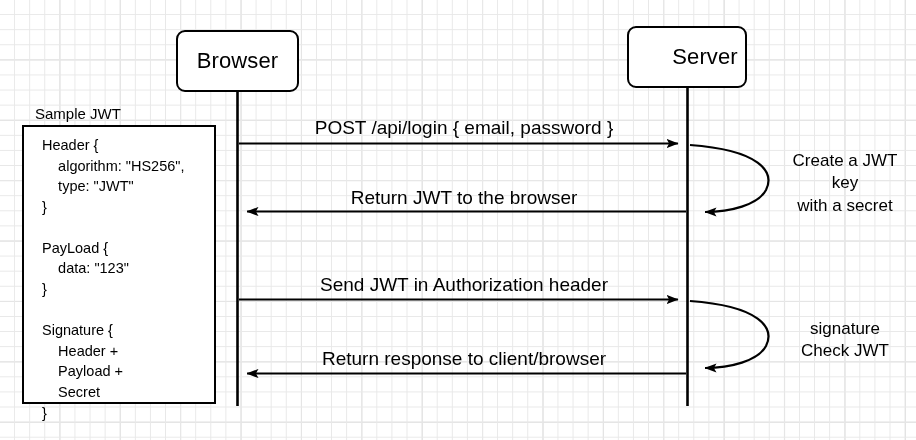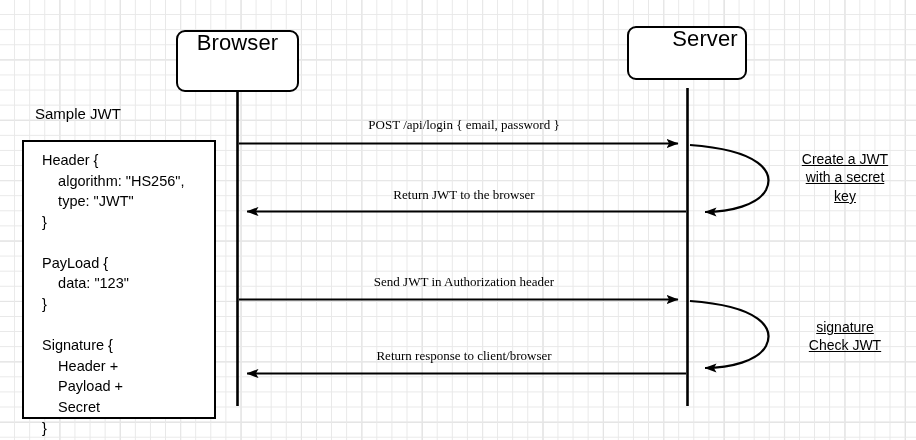--- a/index.html
+++ b/index.html
@@ -35,45 +35,44 @@
     height: 440px;
     pointer-events: none;
   }
   .actor-box {
     position: absolute;
     box-sizing: border-box;
     border: 2px solid #000000;
     border-radius: 9px;
     background: #ffffff;
     display: flex;
+    align-items: center;
     justify-content: center;
   }
   .actor-label {
     font-size: 22px;
     line-height: 1;
     color: #000000;
     letter-spacing: 0.1px;
   }
   .msg-label {
     position: absolute;
-    font-size: 13px;
+    font-size: 19px;
     color: #000000;
     text-align: center;
     white-space: nowrap;
     line-height: 1.1;
-    font-family: Liberation Serif, serif;
   }
   .note-label {
     position: absolute;
-    font-size: 14px;
+    font-size: 17px;
     color: #000000;
     text-align: center;
     line-height: 1.32;
     width: 130px;
-    text-decoration: underline;
   }
   .jwt-title {
     position: absolute;
     font-size: 15px;
     color: #000000;
     white-space: nowrap;
   }
   .jwt-box {
     position: absolute;
     box-sizing: border-box;
@@ -116,43 +115,43 @@
 
     <path d="M 690 145 C 760 150, 775 172, 766 190 C 758 205, 730 212, 705 212" fill="none" stroke="#000000" stroke-width="2.2" marker-end="url(#arrowLeft)"></path>
 
     <path d="M 690 301 C 760 306, 775 328, 766 346, C 758 361, 730 368, 705 368" fill="none" stroke="#000000" stroke-width="2.2" marker-end="url(#arrowLeft)"></path>
   </svg>
 
   <div class="actor-box" style="left:176px; top:30px; width:123px; height:62px;">
     <span class="actor-label">Browser</span>
   </div>
 
-  <div class="actor-box" style="left:627px; top:26px; width:120px; height:54px;padding-left:36px;">
+  <div class="actor-box" style="left:627px; top:26px; width:120px; height:62px;padding-left:36px;">
     <span class="actor-label">Server</span>
   </div>
 
   <div class="msg-label" style="left:264px; top:118px; width:400px;">POST /api/login { email, password }</div>
   <div class="msg-label" style="left:264px; top:275px; width:400px;">Send JWT in Authorization header</div>
   <div class="msg-label" style="left:264px; top:188px; width:400px;">Return JWT to the browser</div>
   <div class="msg-label" style="left:264px; top:349px; width:400px;">Return response to client/browser</div>
 
   <div class="note-label" style="left:780px; top:150px;">
     <div>Create a JWT</div>
+    <div>key</div>
     <div>with a secret</div>
-    <div>key</div>
   </div>
 
   <div class="note-label" style="left:780px; top:318px;">
     <div>signature</div>
     <div>Check JWT</div>
   </div>
 
   <div class="jwt-title" style="left:35px; top:105px;">Sample JWT</div>
 
-  <div class="jwt-box" style="left:22px; top:125px; width:194px; height:279px;margin-top:15px;">
+  <div class="jwt-box" style="left:22px; top:125px; width:194px; height:279px;">
     <div class="jwt-code" style="left:18px; top:8px;">Header {
     algorithm: "HS256",
     type: "JWT"
 }
 
 PayLoad {
     data: "123"
 }
 
 Signature {

